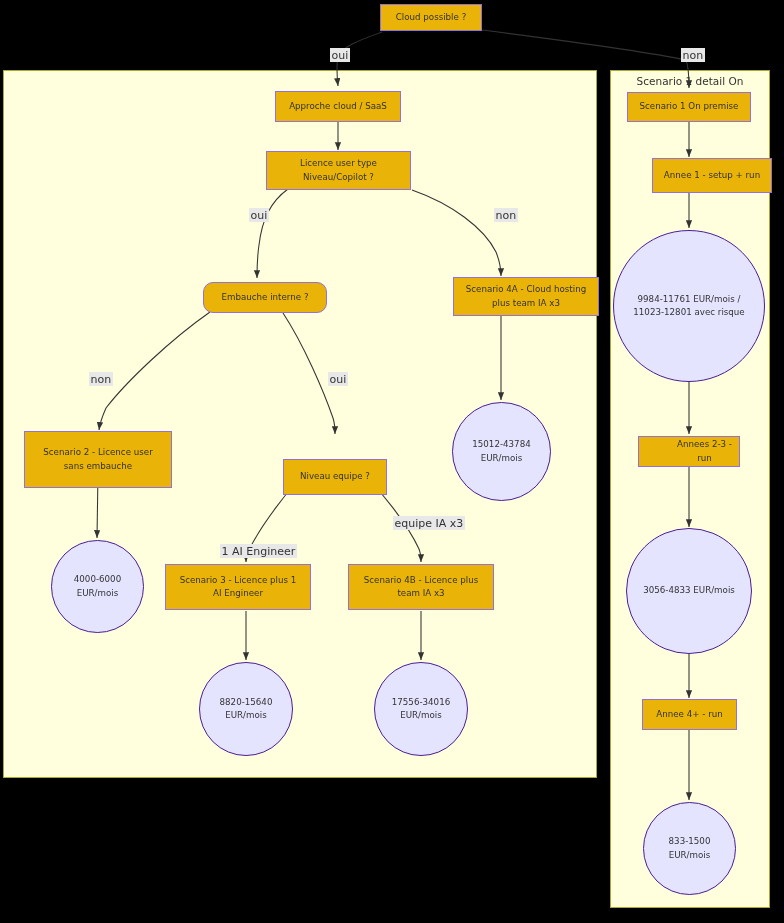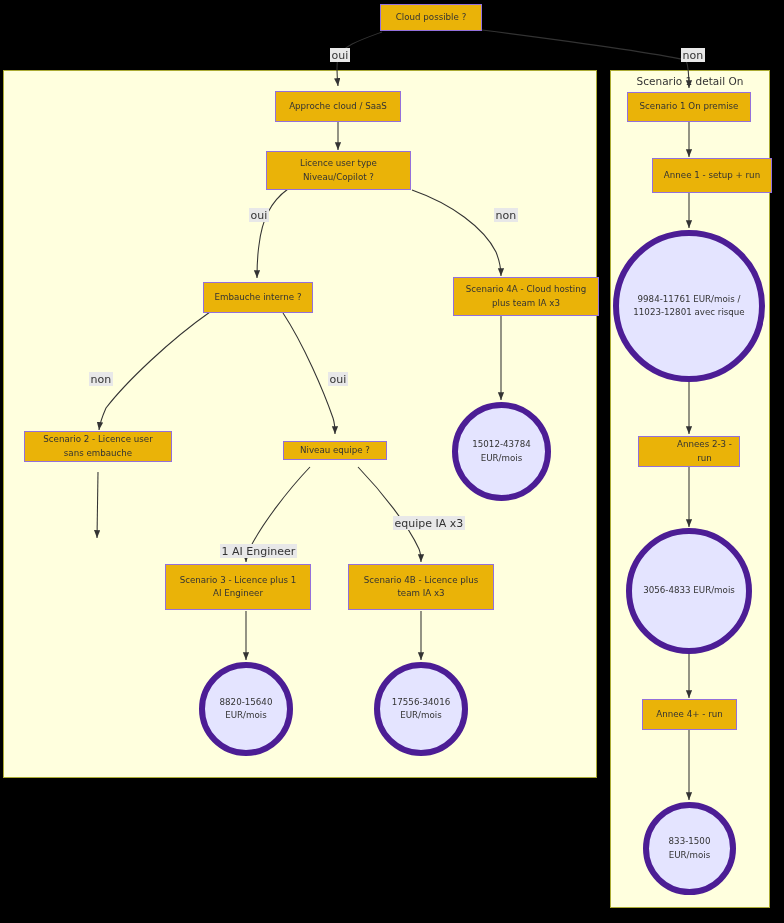--- a/index.html
+++ b/index.html
@@ -48,21 +48,21 @@
     justify-content: center;
     text-align: center;
     font-size: 8.7px;
     line-height: 1.55;
     padding: 2px 4px;
     white-space: pre-line;
   }
   .node.circle {
     border-radius: 50%;
     background: #e4e4ff;
-    border: 6px solid #4c1d95;
+    border: 1px solid #4c1d95;
   }
   .edge-label {
     position: absolute;
     background: #e8e8e8;
     color: #333333;
     font-size: 11px;
     line-height: 1.2;
     padding: 0.5px 1.5px;
     white-space: nowrap;
   }
@@ -121,32 +121,33 @@
     </g>
   </svg>
 
   <div class="node" style="left:380px; top:4px; width:102px; height:27px;">Cloud possible ?</div>
 
   <div class="node" style="left:275px; top:91px; width:126px; height:31px;">Approche cloud / SaaS</div>
 
   <div class="node" style="left:266px; top:151px; width:145px; height:39px;">Licence user type
 Niveau/Copilot ?</div>
 
-  <div class="node" style="left:203px; top:282px; width:110px; height:31px;">Embauche interne ?</div>
+  <div class="node" style="left:203px; top:282px; width:124px; height:31px;border-radius:10px;">Embauche interne ?</div>
 
   <div class="node" style="left:429px; top:277px; width:146px; height:39px;margin-left:24px;">Scenario 4A - Cloud hosting
 plus team IA x3</div>
 
-  <div class="node" style="left:24px; top:431px; width:148px; height:31px;">Scenario 2 - Licence user
+  <div class="node" style="left:24px; top:431px; width:148px; height:57px;">Scenario 2 - Licence user
 sans embauche</div>
 
-  <div class="node" style="left:283px; top:441px; width:104px; height:19px;">Niveau equipe ?</div>
+  <div class="node" style="left:283px; top:459px; width:104px; height:36px;">Niveau equipe ?</div>
 
   <div class="node circle" style="left:452px; top:402px; width:99px; height:99px;">15012-43784 EUR/mois</div>
 
+  <div class="node circle" style="left:51px; top:540px; width:93px; height:93px;">4000-6000 EUR/mois</div>
 
   <div class="node" style="left:165px; top:564px; width:146px; height:46px;">Scenario 3 - Licence plus 1
 AI Engineer</div>
 
   <div class="node" style="left:348px; top:564px; width:146px; height:46px;">Scenario 4B - Licence plus
 team IA x3</div>
 
   <div class="node circle" style="left:199px; top:662px; width:94px; height:94px;">8820-15640 EUR/mois</div>
 
   <div class="node circle" style="left:374px; top:662px; width:94px; height:94px;">17556-34016 EUR/mois</div>

